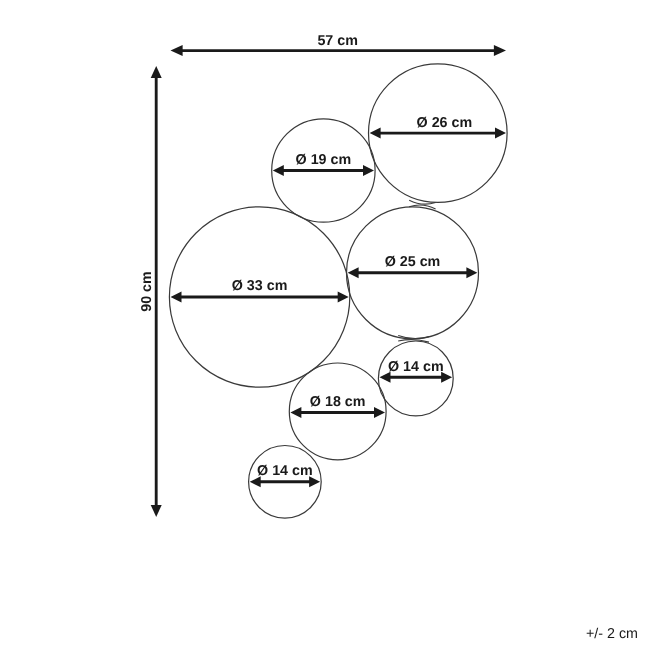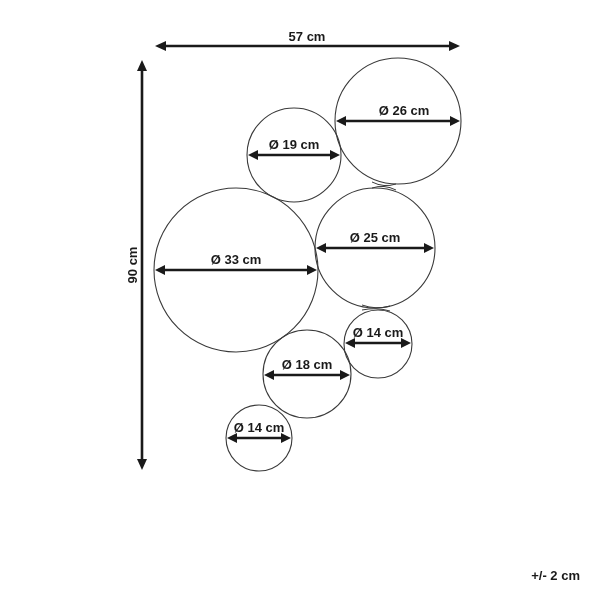--- a/index.html
+++ b/index.html
@@ -3,21 +3,21 @@
   <meta charset="utf-8">
   <style>
     html, body { margin: 0; padding: 0; background: #ffffff; }
     body { width: 600px; height: 600px; position: relative; overflow: hidden;
            font-family: "Liberation Sans", "DejaVu Sans", sans-serif; }
     svg { position: absolute; left: 0; top: 0; }
     .label { font-family: "Liberation Sans", "DejaVu Sans", sans-serif; font-weight: bold; font-size: 13px; fill: #1a1a1a; }
     .circle { fill: none; stroke: #3a3a3a; stroke-width: 1.1; }
     .dim { stroke: #1a1a1a; stroke-width: 2.6; }
     .head { fill: #1a1a1a; }
-    .tol { position: absolute; right: 20px; top: 568px; font-weight: bold; font-size: 13px; color: #1a1a1a; }
+    .tol { position: absolute; right: 20px; top: 568px; font-weight: normal; font-size: 13px; color: #1a1a1a; }
   </style>
 </head>
 <body>
 
 <svg width="600" height="600" viewBox="0 0 600 600">
 
   <g>
     <line class="dim" x1="162" y1="46" x2="453" y2="46"></line>
     <polygon class="head" points="155,46 166,41 166,51"></polygon>
     <polygon class="head" points="460,46 449,41 449,51"></polygon>

